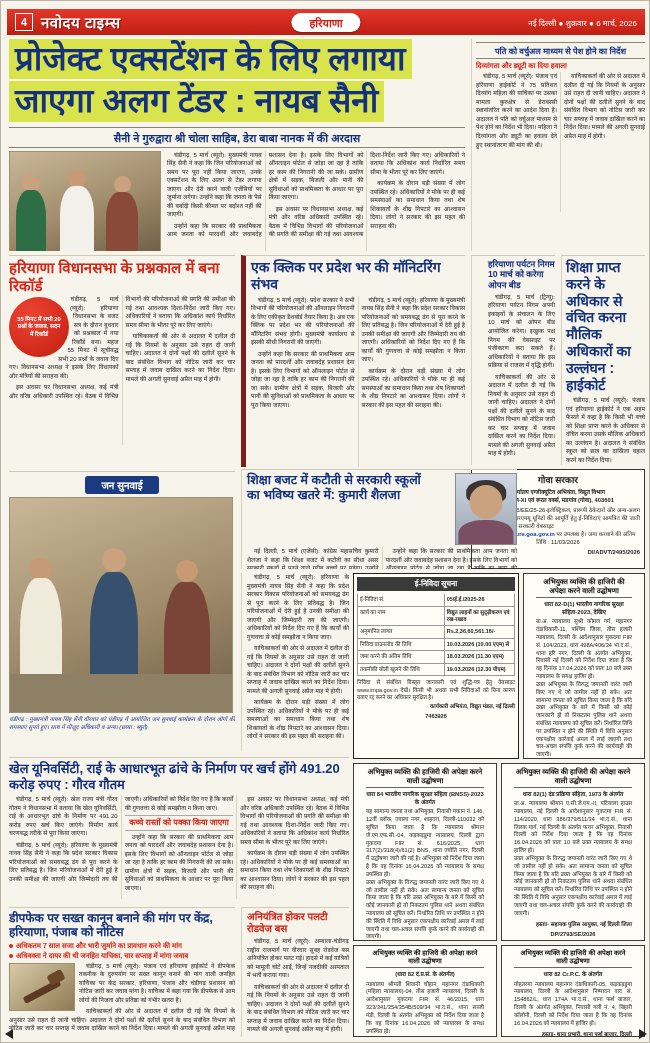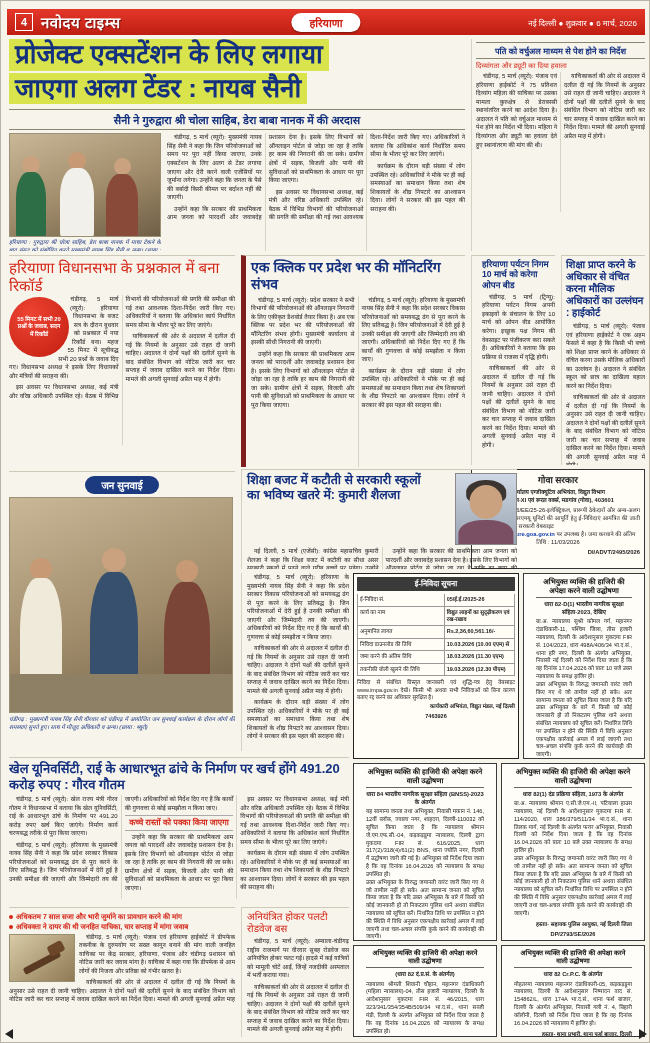--- a/index.html
+++ b/index.html
@@ -7,24 +7,24 @@
   body{background:#d8d4c9;font-family:"Liberation Sans","DejaVu Sans",sans-serif}
   .page{position:relative;width:650px;height:1043px;background:#f7f4ec;border:1px solid #b9b4a5;overflow:hidden}
   .abs{position:absolute}
   
   .masthead{left:6px;top:8px;width:638px;height:26px;background:linear-gradient(180deg,#e4372a,#bf1e12);display:flex;align-items:center;padding:0 8px;color:#fff}
   .pageno{width:18px;height:18px;border:1px solid #fff;display:flex;align-items:center;justify-content:center;font-weight:bold;font-size:11px;margin-right:8px;flex:none}
   .logo{font-size:15px;font-weight:bold;letter-spacing:.5px;text-shadow:1px 1px 0 #7a0f08;white-space:nowrap}
   .edition-pill{position:absolute;left:50%;top:4px;transform:translateX(-50%);background:#fff;border-radius:10px;padding:2px 18px;color:#cf2013;font-weight:bold;font-size:11px;box-shadow:0 1px 2px rgba(0,0,0,.35)}
   .mast-date{margin-left:auto;font-size:8px;white-space:nowrap}
   
-  .lead-h{font-size:26px;font-weight:bold;line-height:1.22;color:#14317f}
+  .lead-h{font-size:33px;font-weight:bold;line-height:1.22;color:#14317f}
   .hl{background:#d9e34c;padding:0 6px;display:inline-block;margin-bottom:2px}
   .subhead{border-top:1px solid #8a8572;border-bottom:1px solid #8a8572;color:#14317f;font-weight:bold;text-align:center;padding:2px 0;margin:3px 0}
-  .h-red{color:#d42718;font-weight:normal;line-height:1.2}
+  .h-red{color:#d42718;font-weight:bold;line-height:1.2}
   .h-blue{color:#14317f;font-weight:bold;line-height:1.2}
   .body-text{font-size:6px;line-height:1.42;color:#1c1c1c;text-align:justify;overflow:hidden}
   .body-text p{margin-bottom:3px;text-indent:7px}
   .cols2{column-count:2;column-gap:7px;column-rule:1px solid #d8d3c4}
   .cols3{column-count:3;column-gap:7px;column-rule:1px solid #d8d3c4}
   .caption{font-size:5.8px;line-height:1.35;color:#14317f;text-align:justify;font-style:italic;overflow:hidden}
   
   .photo{position:relative;overflow:hidden;background:linear-gradient(160deg,#c9b797 0%,#a08c6b 55%,#6f5f46 100%);border:1px solid #9a9177}
   .blob{position:absolute;border-radius:50%}
   .figure{position:absolute;border-radius:40% 40% 8% 8%}
@@ -32,21 +32,21 @@
   .p-head{position:absolute;left:50%;top:16%;transform:translateX(-50%);width:55%;height:48%;background:#caa280;border-radius:50%}
   .p-hair{position:absolute;left:50%;top:8%;transform:translateX(-50%);width:66%;height:34%;background:#3c3430;border-radius:50% 50% 30% 30%}
   .p-body{position:absolute;left:50%;bottom:-8%;transform:translateX(-50%);width:92%;height:42%;background:#7b4f63;border-radius:45% 45% 0 0}
   .gavel{position:relative;overflow:hidden;background:linear-gradient(140deg,#d9cba8,#8f7a54);border:1px solid #99906f;float:left;width:66px;height:48px;margin:1px 4px 2px 0}
   .g-bar{position:absolute;left:12px;top:24px;width:40px;height:7px;background:#5a3a22;transform:rotate(-28deg);border-radius:2px}
   .g-head{position:absolute;left:38px;top:8px;width:16px;height:11px;background:#6b4628;border-radius:3px;transform:rotate(-28deg)}
   
   .stat-circle{float:left;width:60px;height:60px;border-radius:50%;background:radial-gradient(circle at 35% 30%,#ee4433,#c21d10);color:#fff;display:flex;align-items:center;justify-content:center;text-align:center;font-size:5.8px;font-weight:bold;line-height:1.3;padding:7px;shape-outside:circle(50%);margin:2px 5px 2px 0}
   
   .kicker-box{background:#d42718;color:#fff;font-weight:bold;text-align:center;display:flex;align-items:center;justify-content:center;line-height:1.25;padding:2px 3px}
-  .jan-tab{background:#1b3a80;color:#fff;font-weight:bold;font-size:10px;padding:2px 16px;border-radius:9px;display:inline-block}
+  .jan-tab{background:#1b3a80;color:#fff;font-weight:bold;font-size:10px;padding:2px 16px;border-radius:3px;display:inline-block}
   .goa{border:1.5px solid #333;background:#fffdf6;padding:4px;font-size:5.8px;line-height:1.4;text-align:center;color:#222;overflow:hidden}
   .g-title{font-weight:bold;font-size:9px;margin-bottom:1px}
   .g-office{font-weight:bold}
   .g-url{color:#1440b0;font-weight:bold}
   .g-code{text-align:right;font-weight:bold;margin-top:2px}
   .tender{border:1.5px solid #222;background:#fffdf6;padding:3px;font-size:5.5px;line-height:1.35;color:#222;overflow:hidden}
   .tender-title{background:#3a3a3a;color:#fff;text-align:center;font-weight:bold;font-size:7.5px;padding:2px 0;margin-bottom:3px}
   .trow{display:flex;border:1px solid #999;border-top:none}
   .trow:first-of-type{border-top:1px solid #999}
   .tl{flex:1.25;padding:2px;border-right:1px solid #999}
@@ -127,30 +127,30 @@
   <div class="abs" style="left:240px;top:254px;width:224px;height:212px;overflow:hidden;border-top:1px solid #cfc9ba;border-left:5px solid #7f1d1d;padding:3px 0 0 5px">
     <div class="h-blue" style="font-size:14px">एक क्लिक पर प्रदेश भर की मॉनिटरिंग संभव</div>
     <div class="body-text cols2" style="height:172px;margin-top:3px">
       <p>चंडीगढ़, 5 मार्च (ब्यूरो): प्रदेश सरकार ने सभी विभागों की परियोजनाओं की ऑनलाइन निगरानी के लिए एकीकृत डैशबोर्ड तैयार किया है। अब एक क्लिक पर प्रदेश भर की परियोजनाओं की मॉनिटरिंग संभव होगी। मुख्यमंत्री कार्यालय से इसकी सीधी निगरानी की जाएगी।</p>
         <p>उन्होंने कहा कि सरकार की प्राथमिकता आम जनता को पारदर्शी और जवाबदेह प्रशासन देना है। इसके लिए विभागों को ऑनलाइन पोर्टल से जोड़ा जा रहा है ताकि हर काम की निगरानी की जा सके। ग्रामीण क्षेत्रों में सड़क, बिजली और पानी की सुविधाओं को प्राथमिकता के आधार पर पूरा किया जाएगा।</p>
         <p>चंडीगढ़, 5 मार्च (ब्यूरो): हरियाणा के मुख्यमंत्री नायब सिंह सैनी ने कहा कि प्रदेश सरकार विकास परियोजनाओं को समयबद्ध ढंग से पूरा करने के लिए प्रतिबद्ध है। जिन परियोजनाओं में देरी हुई है उनकी समीक्षा की जाएगी और जिम्मेदारी तय की जाएगी। अधिकारियों को निर्देश दिए गए हैं कि कार्यों की गुणवत्ता से कोई समझौता न किया जाए।</p>
         <p>कार्यक्रम के दौरान बड़ी संख्या में लोग उपस्थित रहे। अधिकारियों ने मौके पर ही कई समस्याओं का समाधान किया तथा शेष शिकायतों के शीघ्र निपटारे का आश्वासन दिया। लोगों ने सरकार की इस पहल की सराहना की।</p>
     </div>
   </div>
 
-  <div class="abs" style="left:470px;top:254px;width:84px;height:210px;overflow:hidden;border-top:1px solid #cfc9ba;border-left:1px solid #d5d0c2;padding:3px 0 0 10px">
+  <div class="abs" style="left:470px;top:254px;width:84px;height:210px;overflow:hidden;border-top:1px solid #cfc9ba;border-left:1px solid #d5d0c2;padding:3px 0 0 16px">
     <div class="h-blue" style="font-size:8.6px">हरियाणा पर्यटन निगम 10 मार्च को करेगा ओपन बीड</div>
     <div class="body-text" style="height:168px;margin-top:3px">
       <p>चंडीगढ़, 5 मार्च (ट्रिन्यू): हरियाणा पर्यटन निगम अपनी इकाइयों के संचालन के लिए 10 मार्च को ओपन बीड आयोजित करेगा। इच्छुक पक्ष निगम की वेबसाइट पर पंजीकरण करा सकते हैं। अधिकारियों ने बताया कि इस प्रक्रिया से राजस्व में वृद्धि होगी।</p>
         <p>याचिकाकर्ता की ओर से अदालत में दलील दी गई कि नियमों के अनुसार उसे राहत दी जानी चाहिए। अदालत ने दोनों पक्षों की दलीलें सुनने के बाद संबंधित विभाग को नोटिस जारी कर चार सप्ताह में जवाब दाखिल करने का निर्देश दिया। मामले की अगली सुनवाई अप्रैल माह में होगी।</p>
     </div>
   </div>
 
   <div class="abs" style="left:560px;top:254px;width:84px;height:210px;overflow:hidden;border-top:1px solid #cfc9ba;border-left:1px solid #d5d0c2;padding:3px 0 0 4px">
-    <div class="h-blue" style="font-size:10px">शिक्षा प्राप्त करने के अधिकार से वंचित करना मौलिक अधिकारों का उल्लंघन : हाईकोर्ट</div>
+    <div class="h-blue" style="font-size:14px">शिक्षा प्राप्त करने के अधिकार से वंचित करना मौलिक अधिकारों का उल्लंघन : हाईकोर्ट</div>
     <div class="body-text" style="height:150px;margin-top:3px">
       <p>चंडीगढ़, 5 मार्च (ब्यूरो): पंजाब एवं हरियाणा हाईकोर्ट ने एक अहम फैसले में कहा है कि किसी भी बच्चे को शिक्षा प्राप्त करने के अधिकार से वंचित करना उसके मौलिक अधिकारों का उल्लंघन है। अदालत ने संबंधित स्कूल को छात्र का दाखिला बहाल करने का निर्देश दिया।</p>
         <p>याचिकाकर्ता की ओर से अदालत में दलील दी गई कि नियमों के अनुसार उसे राहत दी जानी चाहिए। अदालत ने दोनों पक्षों की दलीलें सुनने के बाद संबंधित विभाग को नोटिस जारी कर चार सप्ताह में जवाब दाखिल करने का निर्देश दिया। मामले की अगली सुनवाई अप्रैल माह में होगी।</p>
     </div>
   </div>
 
   <div class="abs goa" style="left:470px;top:468px;width:174px;height:100px">
     <div class="g-title">गोवा सरकार</div>
     <div class="g-office">कार्यालय एग्जीक्यूटिव अभियंता, विद्युत विभाग</div>
     <div class="g-office" style="margin-bottom:2px">डिवीजन-XI एवं रूरल वर्क्स, मडगांव (गोवा), 403601</div>
@@ -241,20 +241,21 @@
       <p>चंडीगढ़, 5 मार्च (ब्यूरो): खेल राज्य मंत्री गौरव गौतम ने विधानसभा में बताया कि खेल यूनिवर्सिटी, राई के आधारभूत ढांचे के निर्माण पर 491.20 करोड़ रुपए खर्च किए जाएंगे। निर्माण कार्य चरणबद्ध तरीके से पूरा किया जाएगा।</p>
         <p>चंडीगढ़, 5 मार्च (ब्यूरो): हरियाणा के मुख्यमंत्री नायब सिंह सैनी ने कहा कि प्रदेश सरकार विकास परियोजनाओं को समयबद्ध ढंग से पूरा करने के लिए प्रतिबद्ध है। जिन परियोजनाओं में देरी हुई है उनकी समीक्षा की जाएगी और जिम्मेदारी तय की जाएगी। अधिकारियों को निर्देश दिए गए हैं कि कार्यों की गुणवत्ता से कोई समझौता न किया जाए।</p>
       <div class="crosshead">कच्चे रास्तों को पक्का किया जाएगा</div>
       <p>उन्होंने कहा कि सरकार की प्राथमिकता आम जनता को पारदर्शी और जवाबदेह प्रशासन देना है। इसके लिए विभागों को ऑनलाइन पोर्टल से जोड़ा जा रहा है ताकि हर काम की निगरानी की जा सके। ग्रामीण क्षेत्रों में सड़क, बिजली और पानी की सुविधाओं को प्राथमिकता के आधार पर पूरा किया जाएगा।</p>
         <p>इस अवसर पर विधानसभा अध्यक्ष, कई मंत्री और वरिष्ठ अधिकारी उपस्थित रहे। बैठक में विभिन्न विभागों की परियोजनाओं की प्रगति की समीक्षा की गई तथा आवश्यक दिशा-निर्देश जारी किए गए। अधिकारियों ने बताया कि अधिकांश कार्य निर्धारित समय सीमा के भीतर पूरे कर लिए जाएंगे।</p>
         <p>कार्यक्रम के दौरान बड़ी संख्या में लोग उपस्थित रहे। अधिकारियों ने मौके पर ही कई समस्याओं का समाधान किया तथा शेष शिकायतों के शीघ्र निपटारे का आश्वासन दिया। लोगों ने सरकार की इस पहल की सराहना की।</p>
     </div>
   </div>
 
   <div class="abs" style="left:8px;top:906px;width:226px;height:130px;overflow:hidden;border-top:1px solid #cfc9ba;padding-top:3px">
+    <div class="h-blue" style="font-size:12px">डीपफेक पर सख्त कानून बनाने की मांग पर केंद्र, हरियाणा, पंजाब को नोटिस</div>
     <div class="bullet-line">
         <span class="dot"></span>
         <span>अधिकतम 7 साल सजा और भारी जुर्माने का प्रावधान करने की मांग</span>
       </div>
     <div class="bullet-line">
         <span class="dot"></span>
         <span>अधिवक्ता ने दायर की थी जनहित याचिका, चार सप्ताह में मांगा जवाब</span>
       </div>
     <div class="body-text" style="height:70px">
       <div class="gavel">

